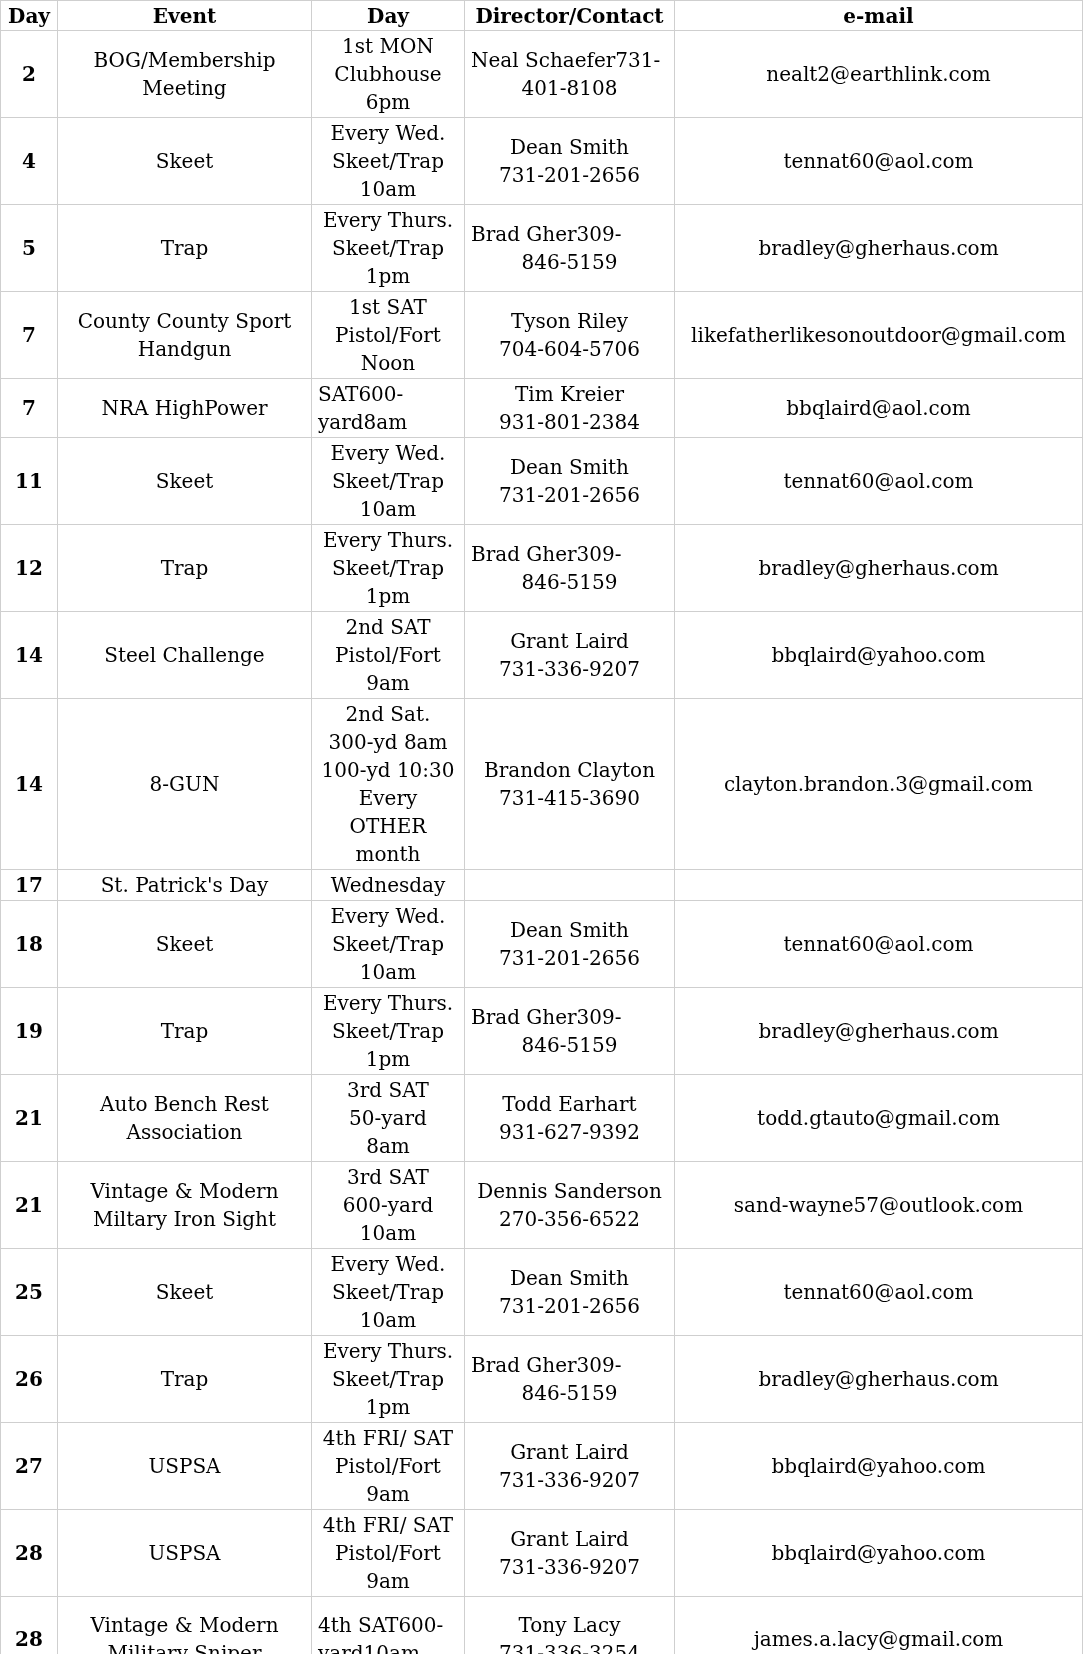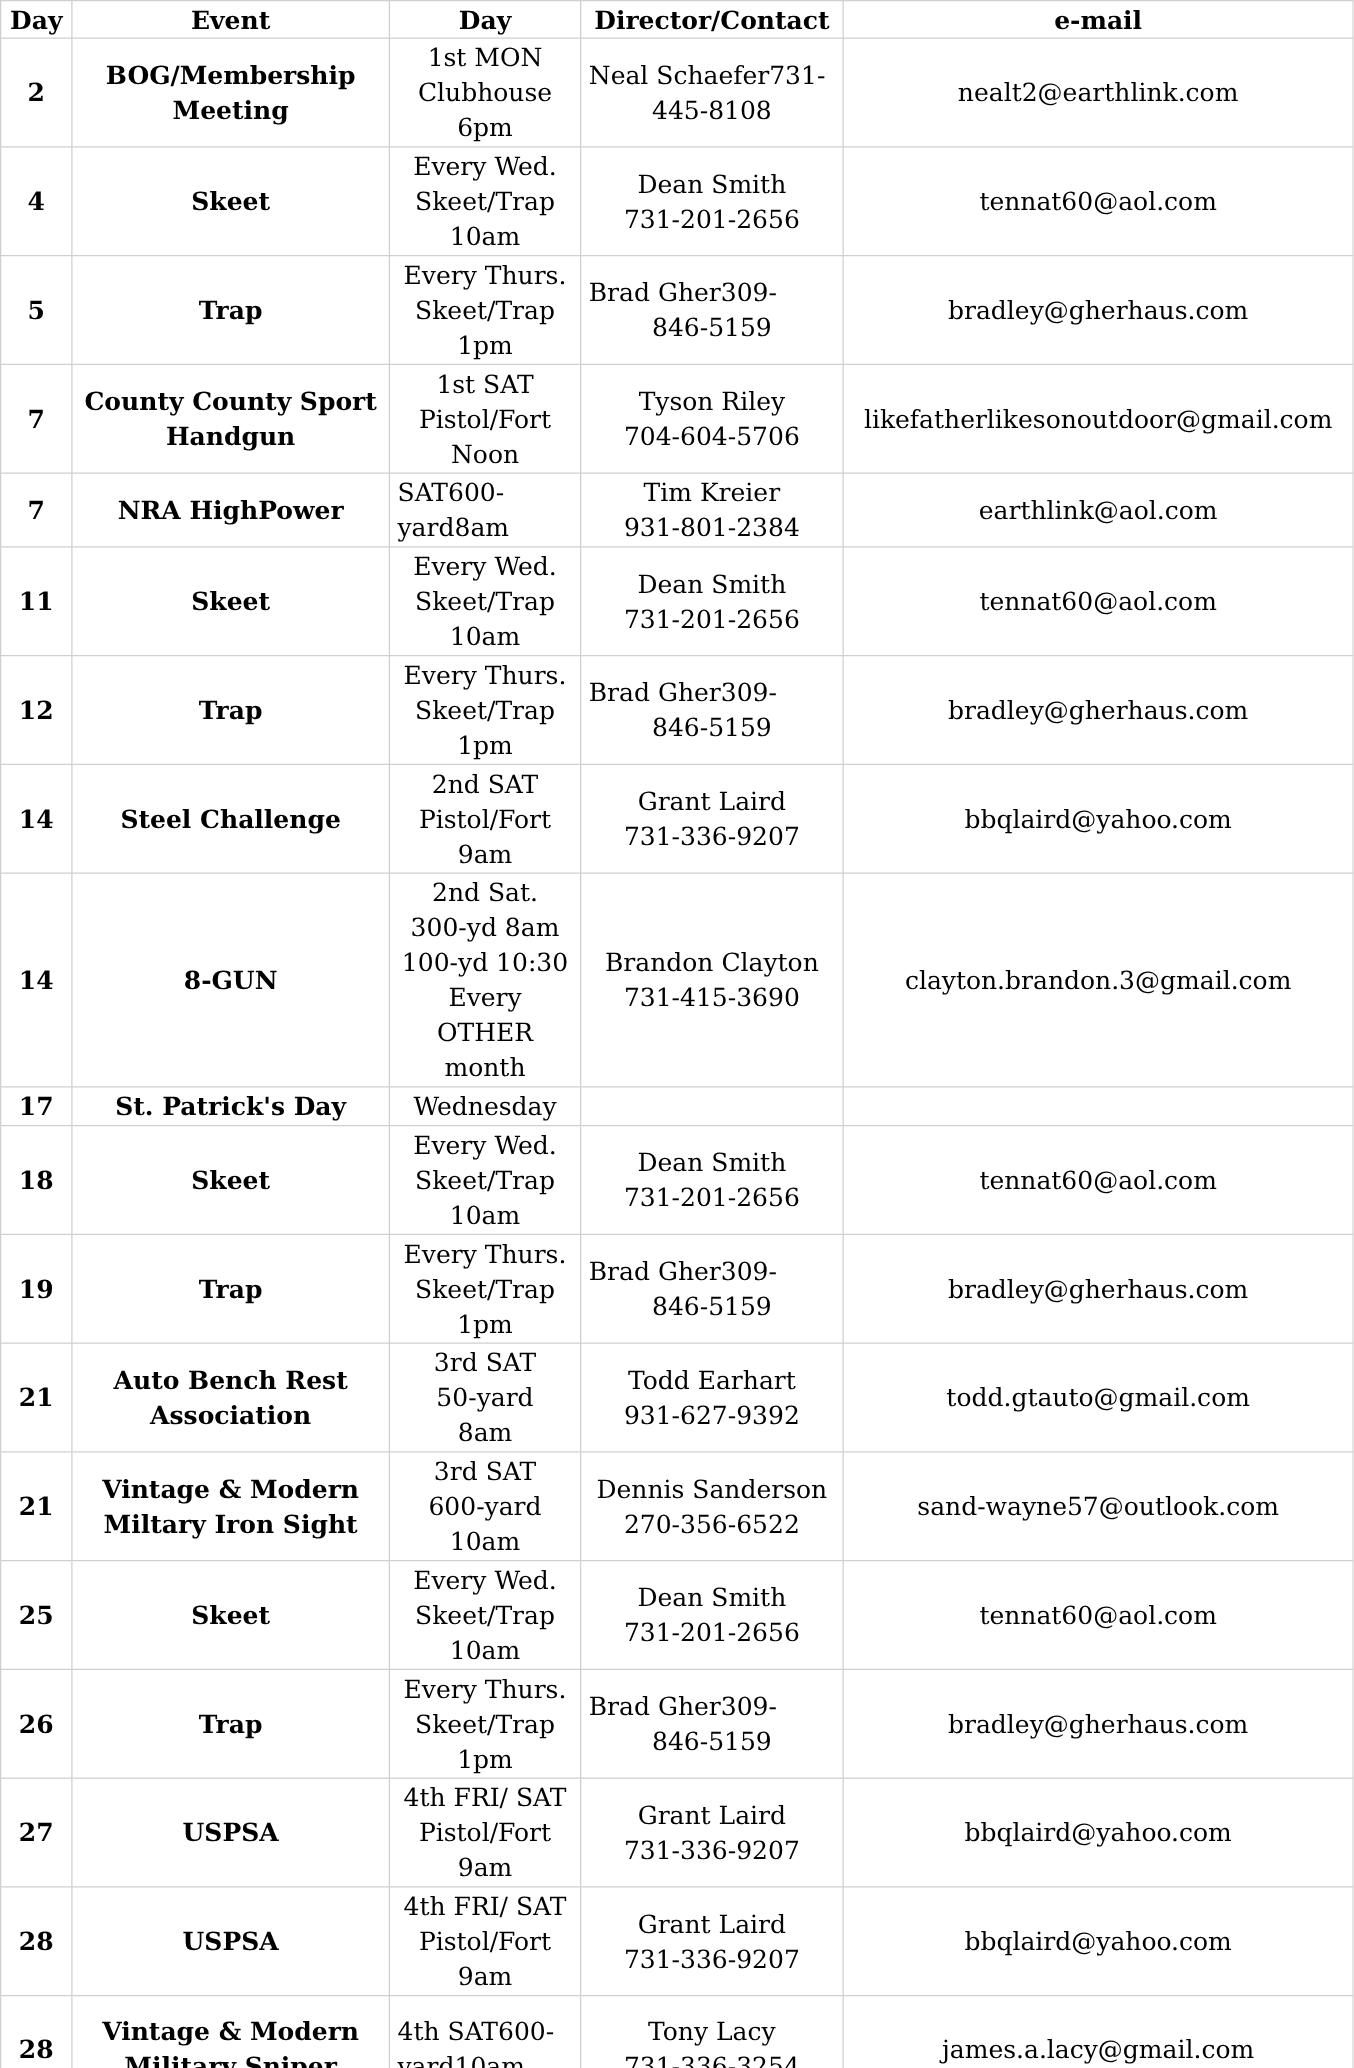--- a/index.html
+++ b/index.html
@@ -37,21 +37,21 @@
     height: 29px;
     padding: 0 4px;
   }
   table.calendar td {
     padding: 1px 6px;
   }
   td.day-cell {
     font-weight: bold;
   }
   td.event-cell {
-    font-weight: bold;
+    font-weight: normal;
   }
   .line { display: block; }
   .line.j {
     display: flex;
     justify-content: flex-start;
   }
   .line.j span { white-space: nowrap; }
   tr.row-last td { height: 82px; }
 </style>
 </head>
@@ -85,21 +85,21 @@
           <td class="when-cell">
             <div class="line">1st MON</div>
             <div class="line">Clubhouse</div>
             <div class="line">6pm</div>
           </td>
           <td class="contact-cell">
             <div class="line j">
               <span>Neal Schaefer</span>
               <span>731-</span>
             </div>
-            <div class="line">445-8108</div>
+            <div class="line">401-8108</div>
           </td>
           <td class="email-cell">nealt2@earthlink.com</td>
         </tr>
         <tr>
           <td class="day-cell">4</td>
           <td class="event-cell">
             <div class="line">Skeet</div>
           </td>
           <td class="when-cell">
             <div class="line">Every Wed.</div>
@@ -160,21 +160,21 @@
             </div>
             <div class="line j">
               <span>yard</span>
               <span>8am</span>
             </div>
           </td>
           <td class="contact-cell">
             <div class="line">Tim Kreier</div>
             <div class="line">931-801-2384</div>
           </td>
-          <td class="email-cell">earthlink@aol.com</td>
+          <td class="email-cell">bbqlaird@aol.com</td>
         </tr>
         <tr>
           <td class="day-cell">11</td>
           <td class="event-cell">
             <div class="line">Skeet</div>
           </td>
           <td class="when-cell">
             <div class="line">Every Wed.</div>
             <div class="line">Skeet/Trap</div>
             <div class="line">10am</div>

